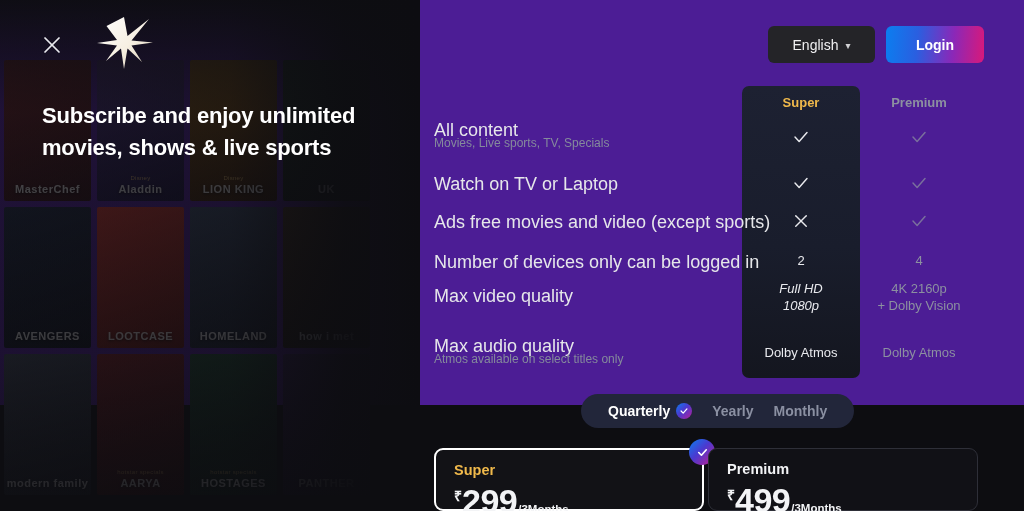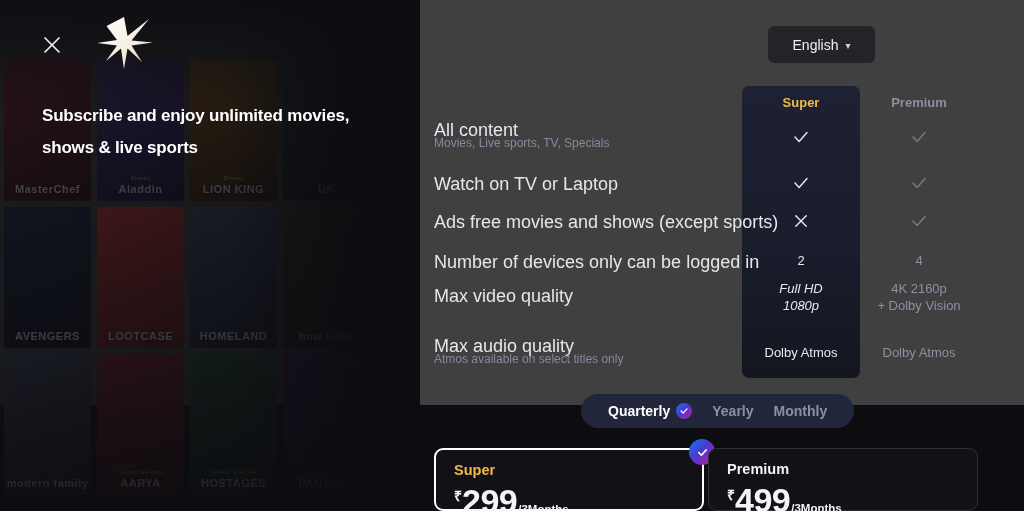--- a/index.html
+++ b/index.html
@@ -5,21 +5,21 @@
   * { box-sizing: border-box; margin: 0; padding: 0; }
   html, body {
     width: 1024px; height: 511px;
     background: #0d0d11;
     font-family: "Liberation Sans", sans-serif;
     overflow: hidden;
   }
   #app {
     position: relative;
     width: 1024px; height: 405px;
-    background: #404040;
+    background: #4c1d95;
   }
 
   
   .collage {
     position: absolute; left: 0; top: 60px;
     width: 370px; height: 451px;
     display: grid;
     grid-template-columns: repeat(4, 1fr);
     grid-auto-rows: 141px;
     gap: 6px;
@@ -98,21 +98,21 @@
     color: #fff; font-size: 14px; font-weight: bold;
     cursor: pointer;
   }
 
   
   .hero {
     position: absolute; left: 42px; top: 100px;
     width: 340px;
     z-index: 5;
     color: #fff;
-    font-size: 17px;
+    font-size: 22px;
     font-weight: bold;
     line-height: 32px;
     letter-spacing: -.2px;
   }
 
   
   .table {
     position: absolute; left: 434px; top: 86px;
     width: 560px; height: 300px;
     z-index: 5;
@@ -278,20 +278,23 @@
         </defs>
         <path d="M27 0 L30.5 19 L52 2 L34.5 23.5 L56 25.5 L34.5 28.5 L45 45 L30.5 31.5 L27 52 L24 31.5 L9 44 L20 28.5 L0 26 L20 23 L9.5 9 Z" fill="url(#starg)"></path>
       </svg>
     </div>
 
     <div class="lang-btn">
       <span>English</span>
       <span class="chev">▾</span>
     </div>
 
+    <div class="login-btn">
+      <span>Login</span>
+    </div>
   </div>
 
   <div class="hero">Subscribe and enjoy unlimited movies, shows &amp; live sports</div>
 
   <div class="table">
     <div class="col-panel"></div>
     <div class="col-head super">Super</div>
     <div class="col-head premium">Premium</div>
     <div id="rows">
         <div class="frow" style="top: 34px;">
@@ -307,21 +310,21 @@
         <div class="frow" style="top: 88px;">
           <div class="flabel">Watch on TV or Laptop</div>
         </div>
         <div class="cell super" style="top: 88px;"><span class="tick"><svg viewBox="0 0 24 24" width="18" height="18" fill="none" stroke="currentColor" stroke-width="1.9" stroke-linecap="round" stroke-linejoin="round">
               <polyline points="4,12 9.5,18 20,6"></polyline>
             </svg></span></div>
         <div class="cell premium" style="top: 88px;"><span class="tick dim"><svg viewBox="0 0 24 24" width="18" height="18" fill="none" stroke="currentColor" stroke-width="1.9" stroke-linecap="round" stroke-linejoin="round">
               <polyline points="4,12 9.5,18 20,6"></polyline>
             </svg></span></div>
         <div class="frow" style="top: 126px;">
-          <div class="flabel">Ads free movies and shows (except sports)</div>
+          <div class="flabel">Ads free movies and video (except sports)</div>
         </div>
         <div class="cell super" style="top: 126px;"><span class="tick"><svg viewBox="0 0 24 24" width="18" height="18" fill="none" stroke="currentColor" stroke-width="1.9" stroke-linecap="round">
               <line x1="5" y1="5" x2="19" y2="19"></line>
               <line x1="19" y1="5" x2="5" y2="19"></line>
             </svg></span></div>
         <div class="cell premium" style="top: 126px;"><span class="tick dim"><svg viewBox="0 0 24 24" width="18" height="18" fill="none" stroke="currentColor" stroke-width="1.9" stroke-linecap="round" stroke-linejoin="round">
               <polyline points="4,12 9.5,18 20,6"></polyline>
             </svg></span></div>
         <div class="frow" style="top: 166px;">
           <div class="flabel">Number of devices only can be logged in</div>

